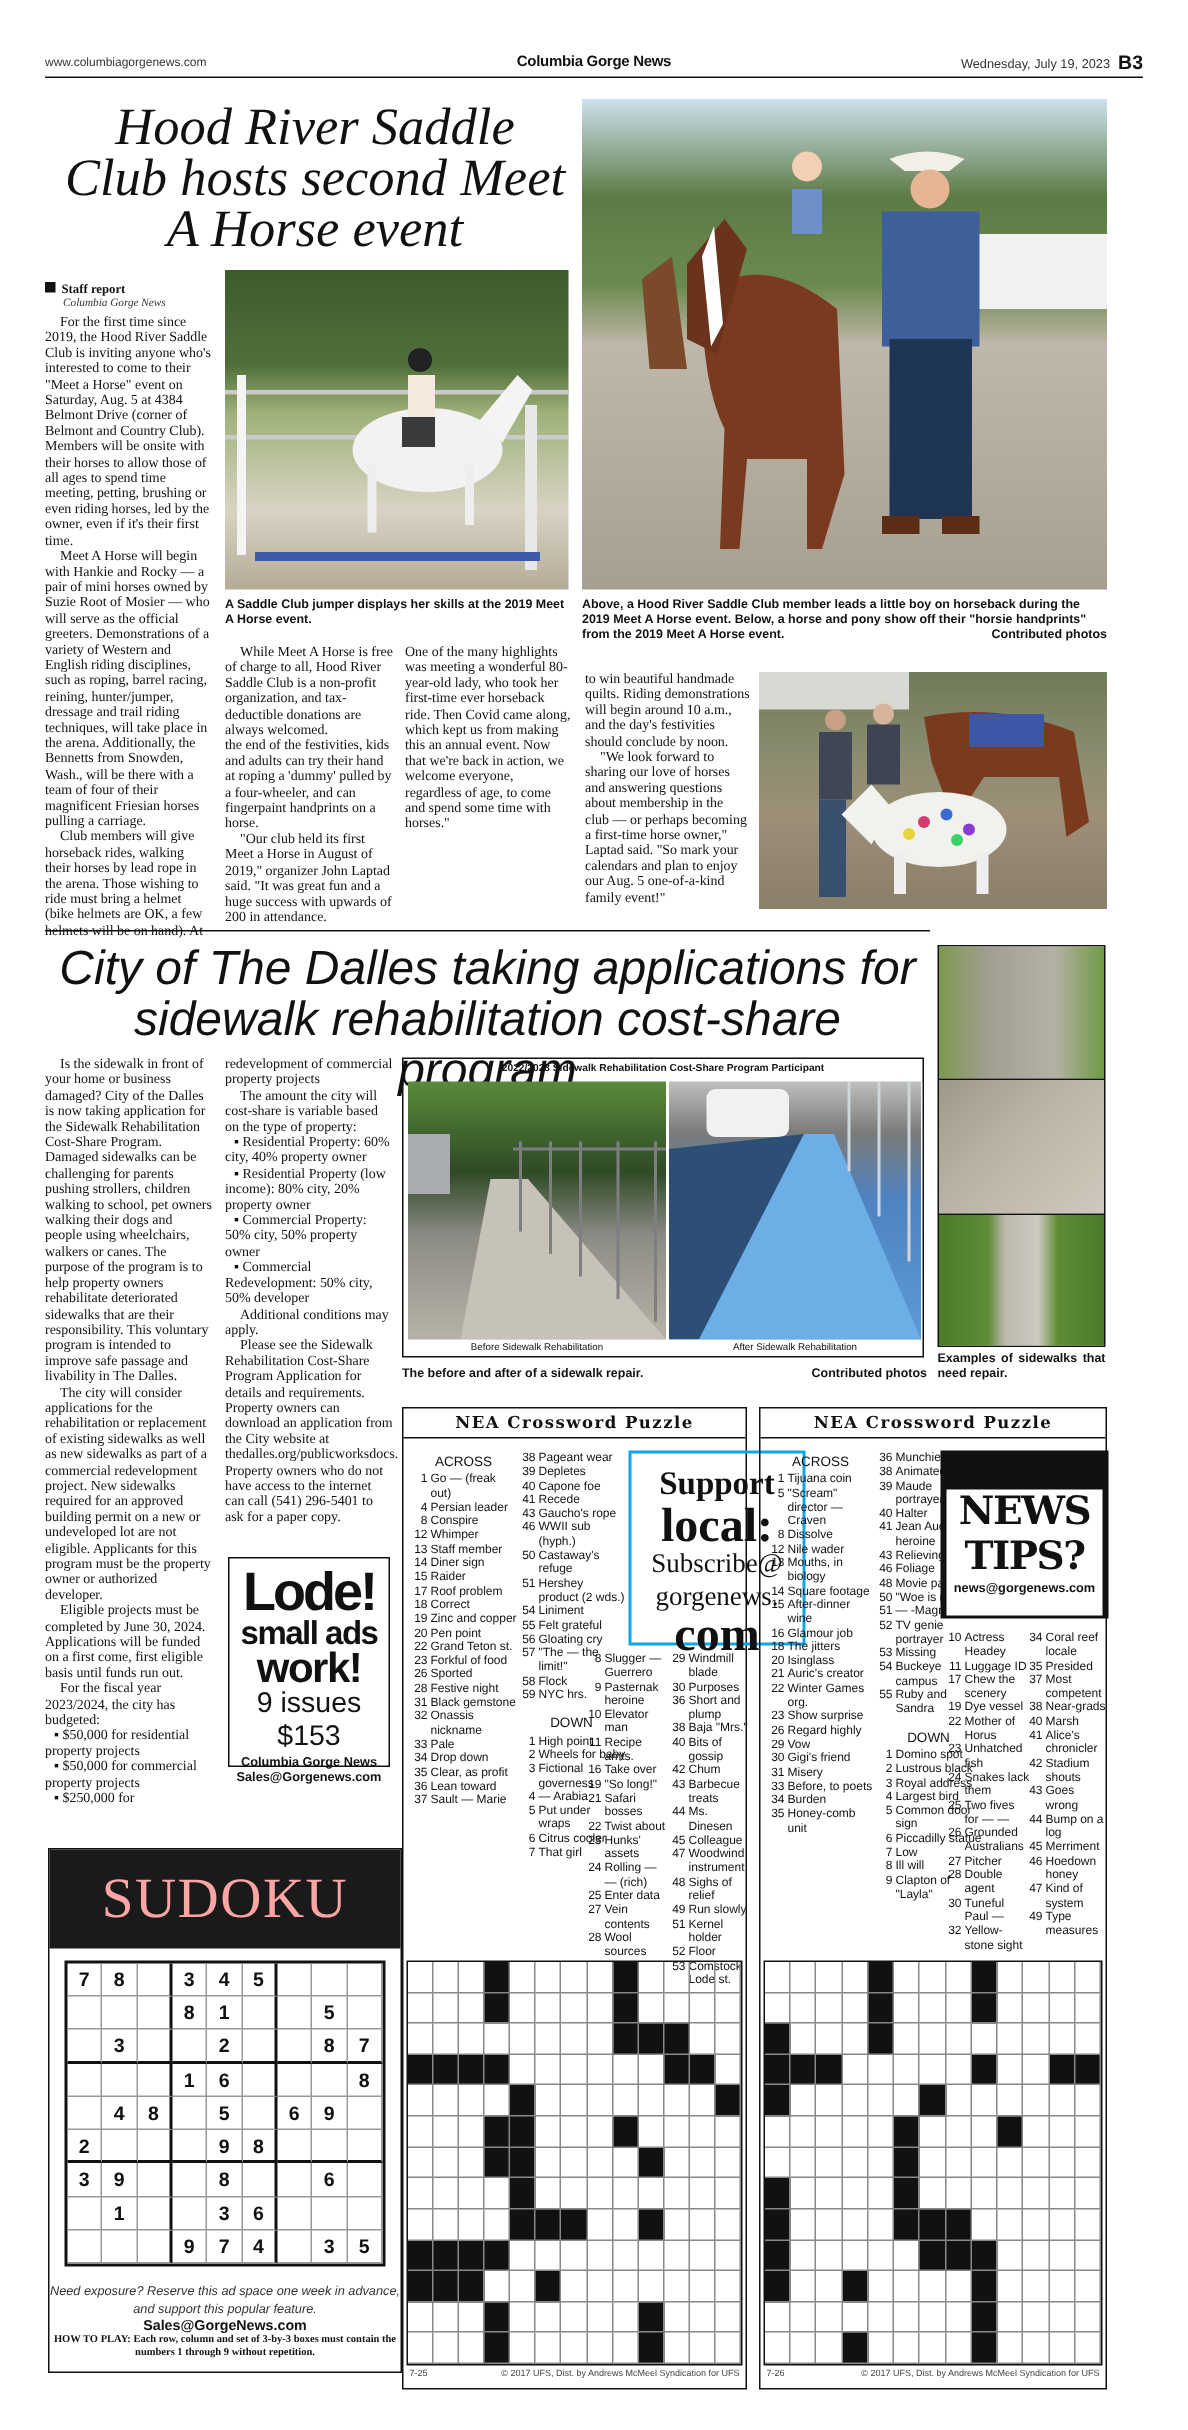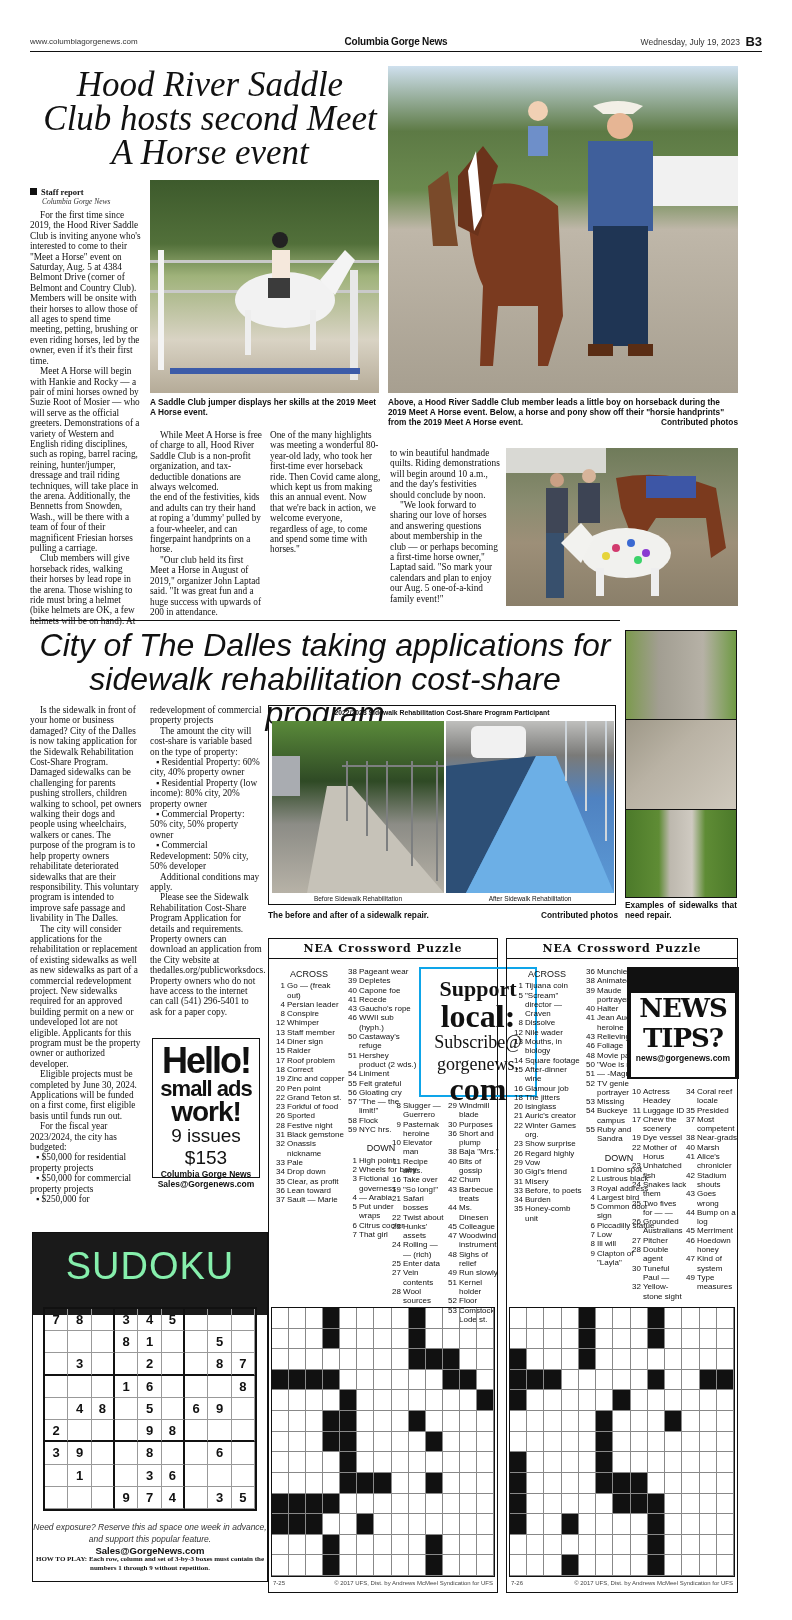--- a/index.html
+++ b/index.html
@@ -29,21 +29,21 @@
   .headline2 { top: 628px; left: 30px; width: 590px; text-align: center; font-family: "Liberation Sans", sans-serif; font-style: italic; font-size: 32px; line-height: 34px; }
 
   .ad-hello { top: 1038px; left: 152px; width: 108px; height: 140px; border: 1.5px solid #111; text-align: center; font-family: "Liberation Sans", sans-serif; }
   .ad-hello .h1 { font-size: 36px; font-weight: bold; line-height: 36px; letter-spacing: -2px; margin-top: 4px; }
   .ad-hello .h2 { font-size: 22px; font-weight: bold; line-height: 20px; letter-spacing: -1px; }
   .ad-hello .h3 { font-size: 28px; font-weight: bold; line-height: 26px; letter-spacing: -1px; }
   .ad-hello .h4 { font-size: 19px; line-height: 22px; }
   .ad-hello .h5 { font-size: 8.5px; font-weight: bold; line-height: 10px; }
 
   .sudoku { top: 1232px; left: 32px; width: 236px; height: 350px; border: 1.5px solid #111; }
-  .sudoku-head { height: 82px; background: #1a1a1a; color: #86efac; font-family: Liberation Sans, sans-serif; font-size: 38px; text-align: center; line-height: 66px; letter-spacing: 1px; }
+  .sudoku-head { height: 66px; background: #1a1a1a; color: #fca5a5; font-family: Liberation Serif, serif; font-size: 38px; text-align: center; line-height: 66px; letter-spacing: 1px; }
   .sgrid { position: absolute; top: 74px; left: 10px; width: 214px; height: 204px; display: grid; grid-template-columns: repeat(9, 1fr); grid-template-rows: repeat(9, 1fr); border: 2px solid #111; }
   .sgrid div { border-right: 1px solid #999; border-bottom: 1px solid #999; font-family: "Liberation Sans", sans-serif; font-weight: bold; font-size: 13px; display: flex; align-items: center; justify-content: center; }
   .sgrid div.br { border-right: 2px solid #111; }
   .sgrid div.bb { border-bottom: 2px solid #111; }
   .sudoku-ad { position: absolute; top: 288px; left: 0; right: 0; text-align: center; font-family: "Liberation Sans", sans-serif; font-style: italic; font-size: 8.5px; line-height: 12px; color: #333; }
   .sudoku-ad b { display: block; font-style: normal; font-weight: bold; font-size: 9.5px; color: #111; }
   .sudoku-how { position: absolute; top: 322px; left: 0; right: 0; text-align: center; font-family: "Liberation Serif", serif; font-weight: bold; font-size: 7px; line-height: 9px; }
 
   .xw { border: 1.5px solid #111; font-family: "Liberation Sans", sans-serif; }
   .xw-title { text-align: center; font-family: "DejaVu Serif", serif; font-weight: bold; font-size: 11px; letter-spacing: 1px; height: 20px; line-height: 20px; border-bottom: 1px solid #111; }
@@ -214,21 +214,21 @@
 <div class="abs cap" style="top:910px;left:500px;width:118px;text-align:right;">Contributed photos</div>
 
 <div class="abs" style="top:630px;left:625px;width:112px;height:268px;border:1px solid #111;">
   <div style="height:88px;background:linear-gradient(90deg,#7c9a4e 0%,#a29e92 30%,#b6b1a6 70%,#6f9a44 100%);"></div>
   <div style="height:90px;border-top:1px solid #111;background:linear-gradient(135deg,#9e9888 0%,#b9b2a4 40%,#cfc9bd 100%);"></div>
   <div style="height:88px;border-top:1px solid #111;background:linear-gradient(90deg,#4c7a2a 0%,#5f8c35 30%,#bdb8ae 40%,#cfcac1 60%,#5f8c35 72%,#4c7a2a 100%);"></div>
 </div>
 <div class="abs cap" style="top:900px;left:625px;width:112px;text-align:justify;">Examples of sidewalks that need repair.</div>
 
 <div class="abs ad-hello">
-  <div class="h1">Hello!</div>
+  <div class="h1">Lode!</div>
   <div class="h2">small ads</div>
   <div class="h3">work!</div>
   <div class="h4">9 issues $153</div>
   <div class="h5">Columbia Gorge News</div>
   <div class="h5">Sales@Gorgenews.com</div>
 </div>
 
 <div class="abs sudoku">
   <div class="sudoku-head">SUDOKU</div>
   <div class="sgrid" id="sgrid">

